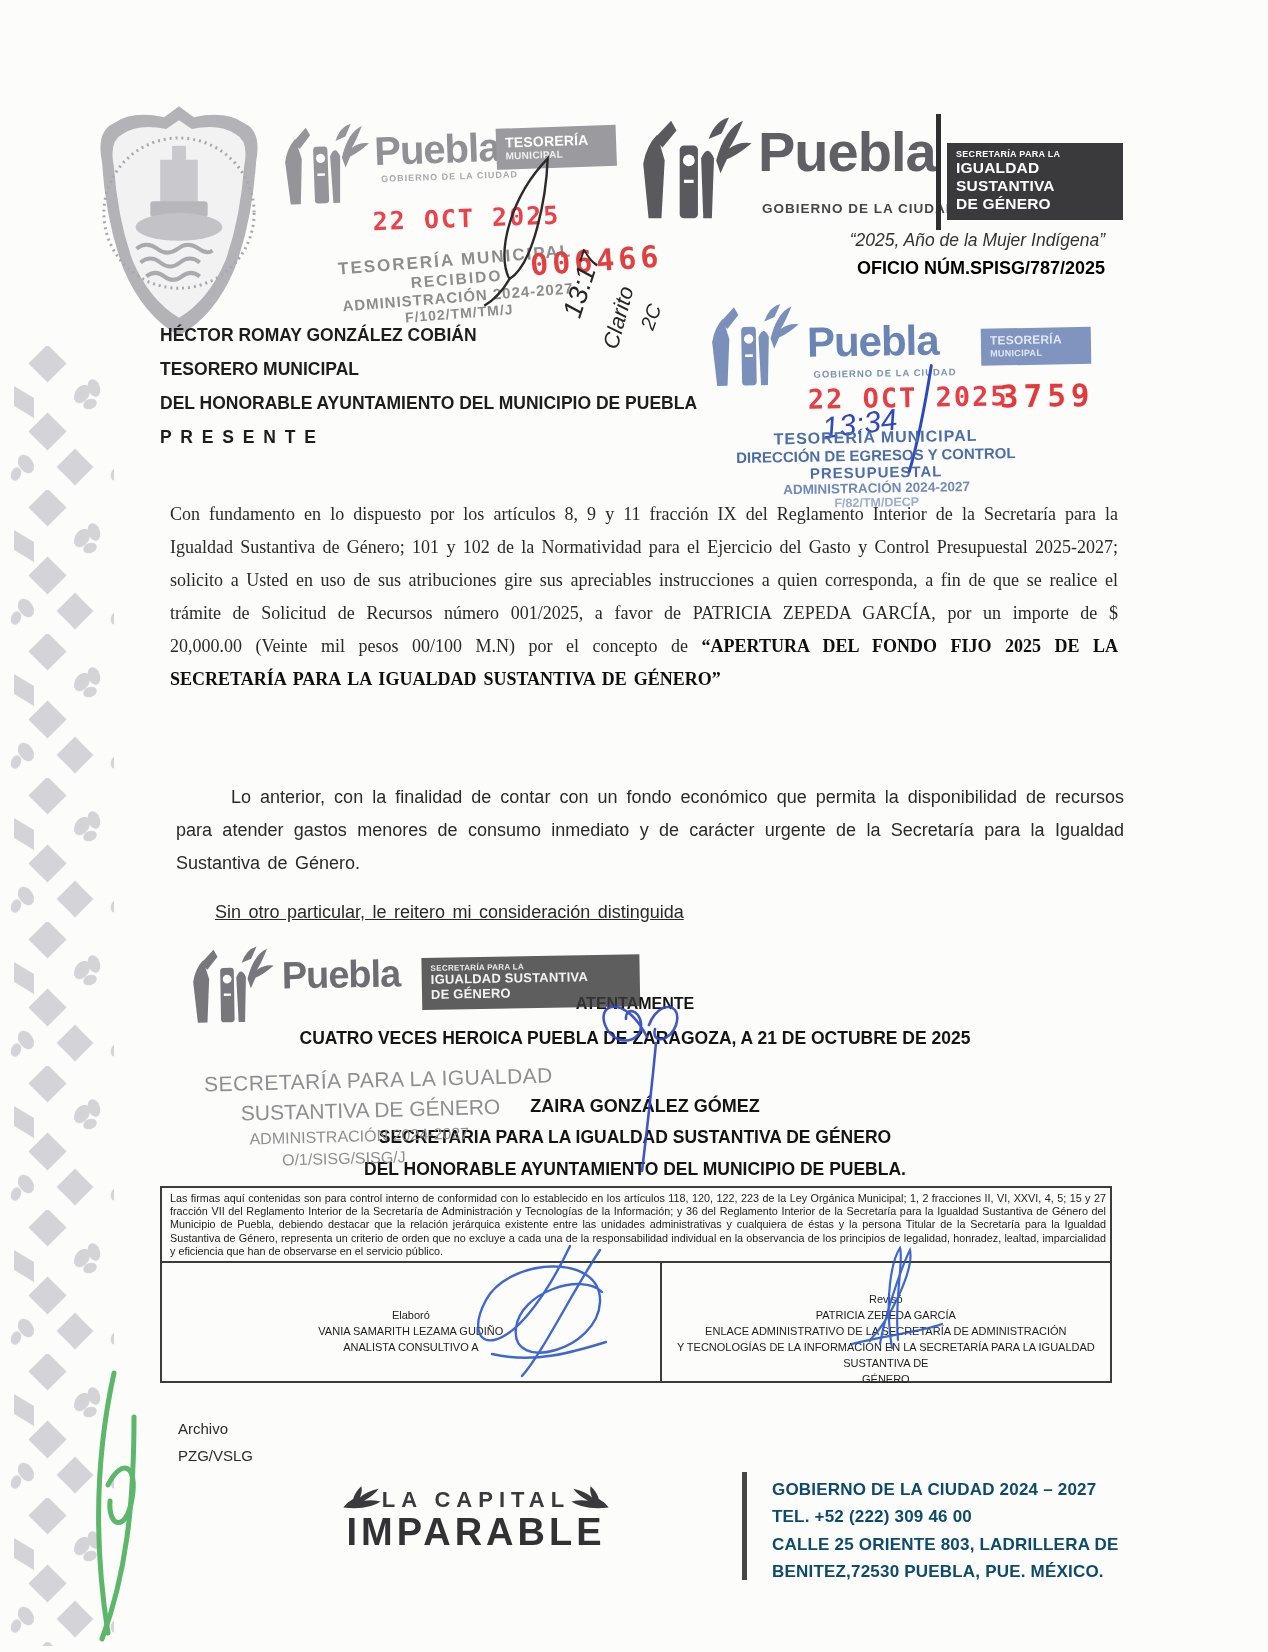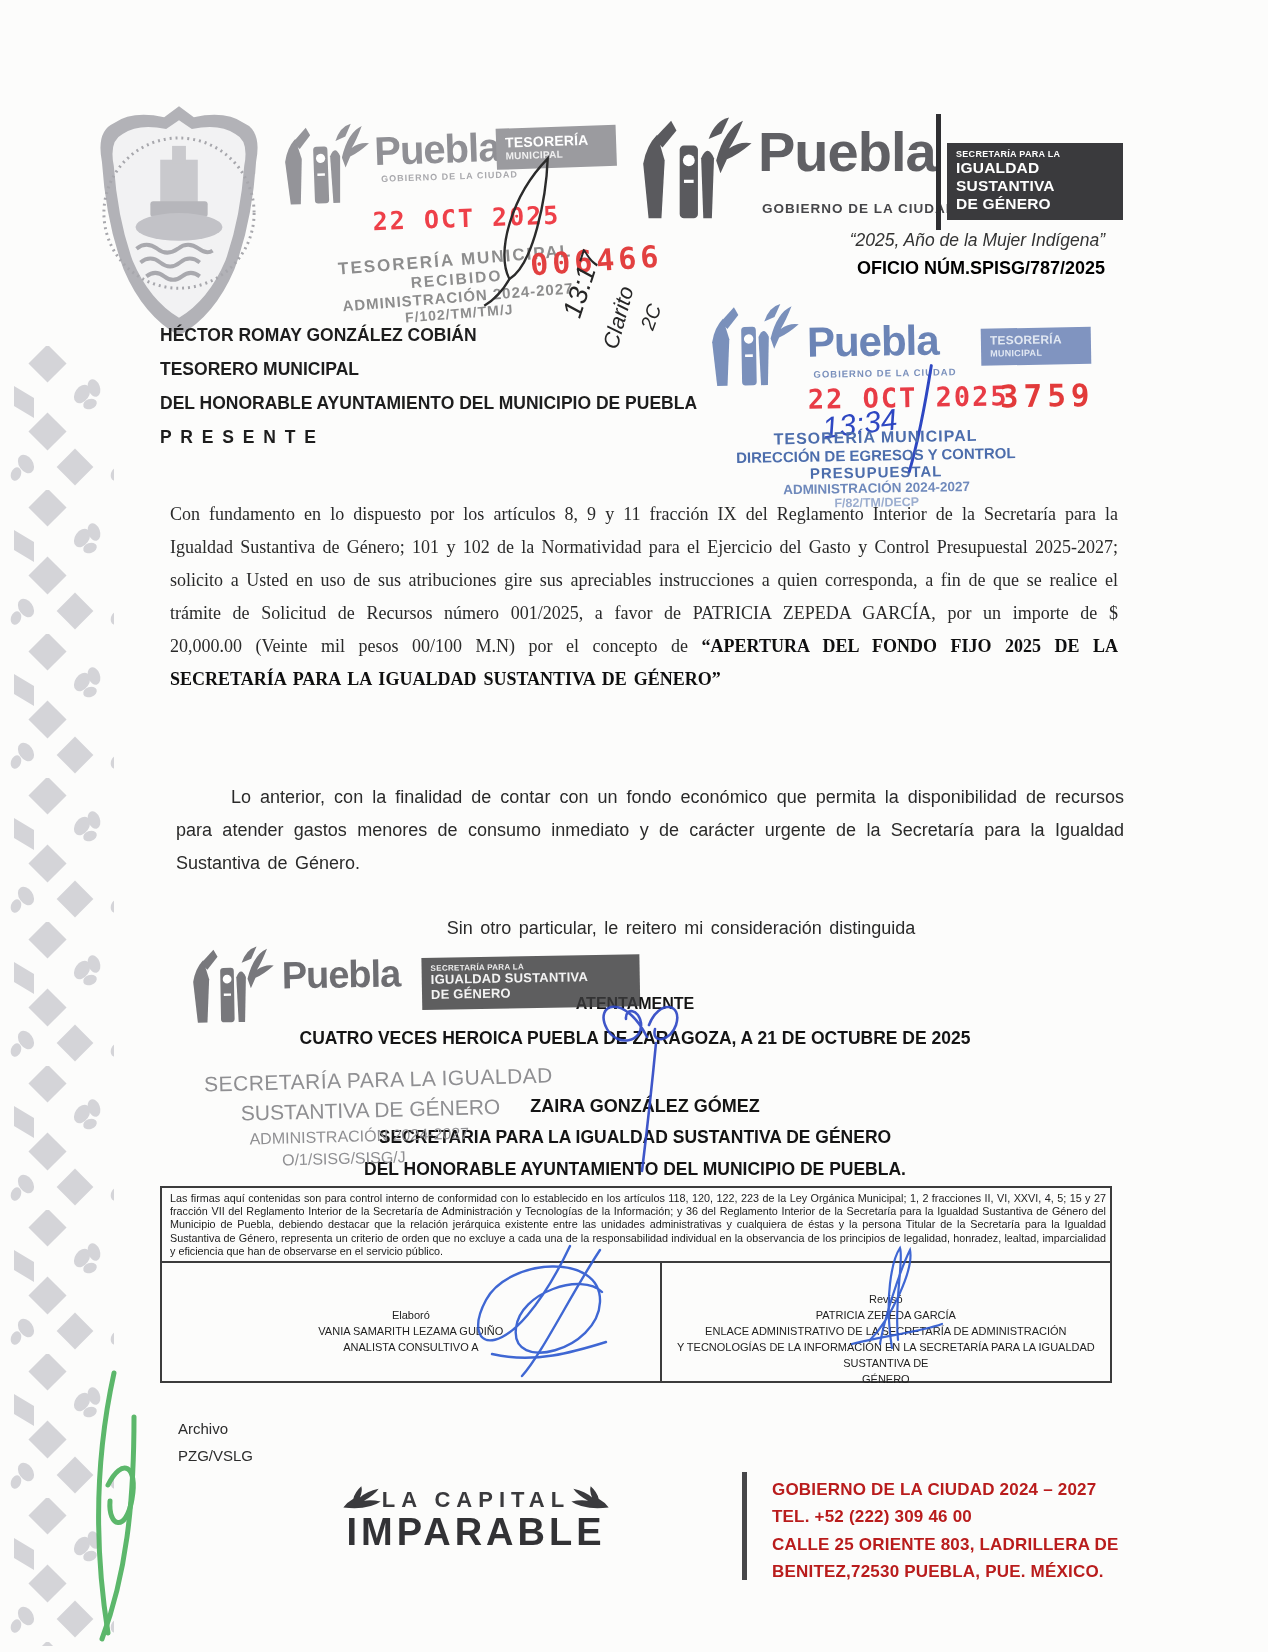--- a/index.html
+++ b/index.html
@@ -161,21 +161,21 @@
       <div style="font-size:15px;letter-spacing:1px;">PRESUPUESTAL</div>
       <div style="font-size:13.5px;opacity:.8;">ADMINISTRACIÓN 2024-2027</div>
       <div style="font-size:12.5px;opacity:.55;">F/82/TM/DECP</div>
     </div>
   </div>
 
   <p class="abs para" style="left:160px;top:488px;width:948px;margin:10px;font-family:Liberation Serif, serif;">
     <span>Con fundamento en lo dispuesto por los artículos 8, 9 y 11 fracción IX del Reglamento Interior de la Secretaría para la Igualdad Sustantiva de Género; 101 y 102 de la Normatividad para el Ejercicio del Gasto y Control Presupuestal 2025-2027; solicito a Usted en uso de sus atribuciones gire sus apreciables instrucciones a quien corresponda, a fin de que se realice el trámite de Solicitud de Recursos número 001/2025, a favor de PATRICIA ZEPEDA GARCÍA, por un importe de $ 20,000.00 (Veinte mil pesos 00/100 M.N) por el concepto de </span><b>“APERTURA DEL FONDO FIJO 2025 DE LA SECRETARÍA PARA LA IGUALDAD SUSTANTIVA DE GÉNERO”</b>
   </p>
   <p class="abs para" style="left:160px;top:765px;width:948px;margin:16px;text-indent:55px;">Lo anterior, con la finalidad de contar con un fondo económico que permita la disponibilidad de recursos para atender gastos menores de consumo inmediato y de carácter urgente de la Secretaría para la Igualdad Sustantiva de Género.</p>
-  <p class="abs para" style="left:215px;top:896px;width:900px;margin:16px;text-align:center;">Sin otro particular, le reitero mi consideración distinguida</p>
+  <p class="abs para" style="left:215px;top:896px;width:900px;margin:0;text-align:left;text-decoration:underline;">Sin otro particular, le reitero mi consideración distinguida</p>
 
   <div class="abs b ctr" style="left:160px;top:995px;width:950px;font-size:16px;color:#141414;">ATENTAMENTE</div>
   <div class="abs b ctr" style="left:160px;top:1028px;width:950px;font-size:17.5px;color:#141414;z-index:1;">CUATRO VECES HEROICA PUEBLA DE ZARAGOZA, A 21 DE OCTUBRE DE 2025</div>
 
   <div class="abs" style="left:190px;top:938px;width:470px;height:110px;transform:rotate(-1deg);z-index:2;">
     <svg class="abs" style="left:0;top:4px;color:#78787c" width="90" height="80">
         <use href="#sym-picons"></use>
       </svg>
     <div class="abs wordmark" style="left:92px;top:16px;font-size:38px;color:#6e6e72;">Puebla</div>
     <div class="abs unitbox" style="left:232px;top:20px;width:200px;background:rgba(58,58,60,.82);">
@@ -253,20 +253,20 @@
         </svg>
       <span class="b" style="font-size:22px;letter-spacing:6px;">LA CAPITAL</span>
       <svg width="40" height="27" style="color:#3a3a3d;">
           <use href="#sym-wing"></use>
         </svg>
     </div>
     <div class="b ctr" style="font-size:38px;letter-spacing:4px;color:#323235;margin-top:-2px;">IMPARABLE</div>
   </div>
 
   <div class="abs" style="left:742px;top:1472px;width:5px;height:108px;background:#474749;"></div>
-  <div class="abs b" style="left:772px;top:1476px;font-size:17px;line-height:27.4px;color:#b91c1c;letter-spacing:.2px;">
+  <div class="abs b" style="left:772px;top:1476px;font-size:17px;line-height:27.4px;color:#0c4a6e;letter-spacing:.2px;">
     <div>GOBIERNO DE LA CIUDAD 2024 – 2027</div>
     <div>TEL. +52 (222) 309 46 00</div>
     <div>CALLE 25 ORIENTE 803, LADRILLERA DE</div>
     <div>BENITEZ,72530 PUEBLA, PUE. MÉXICO.</div>
   </div>
 
 </div>
 
 </body></html>

